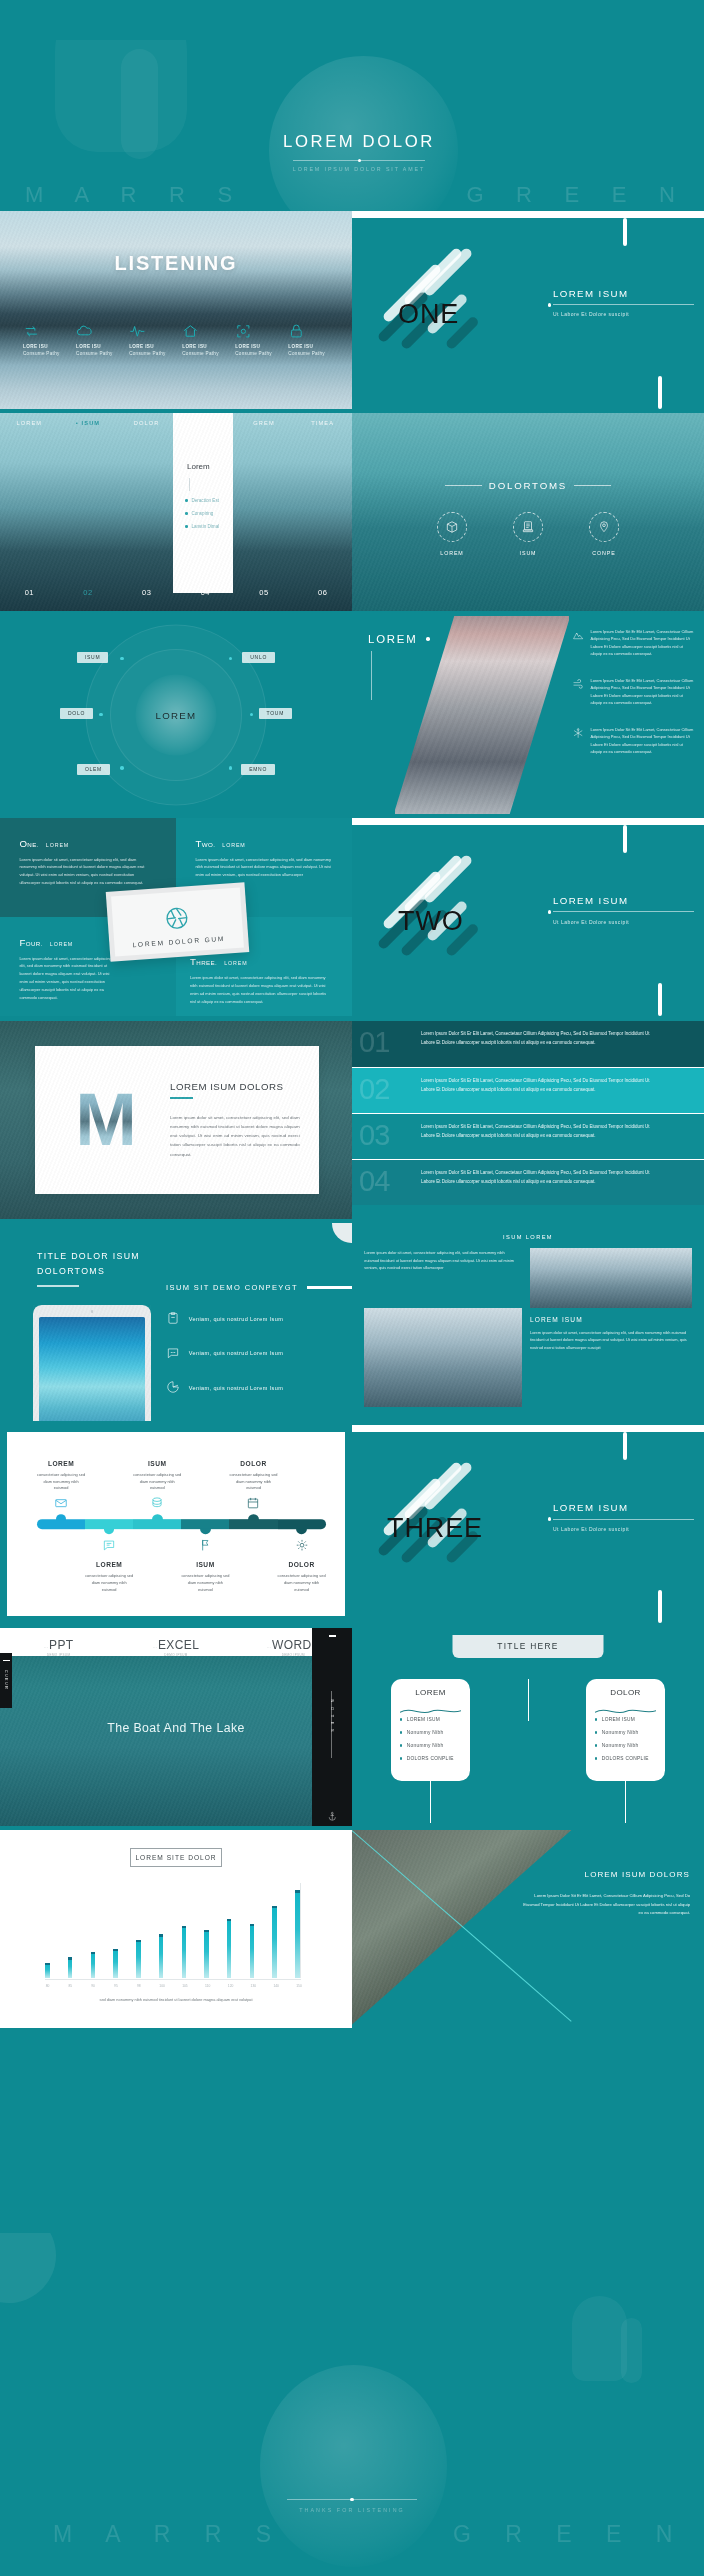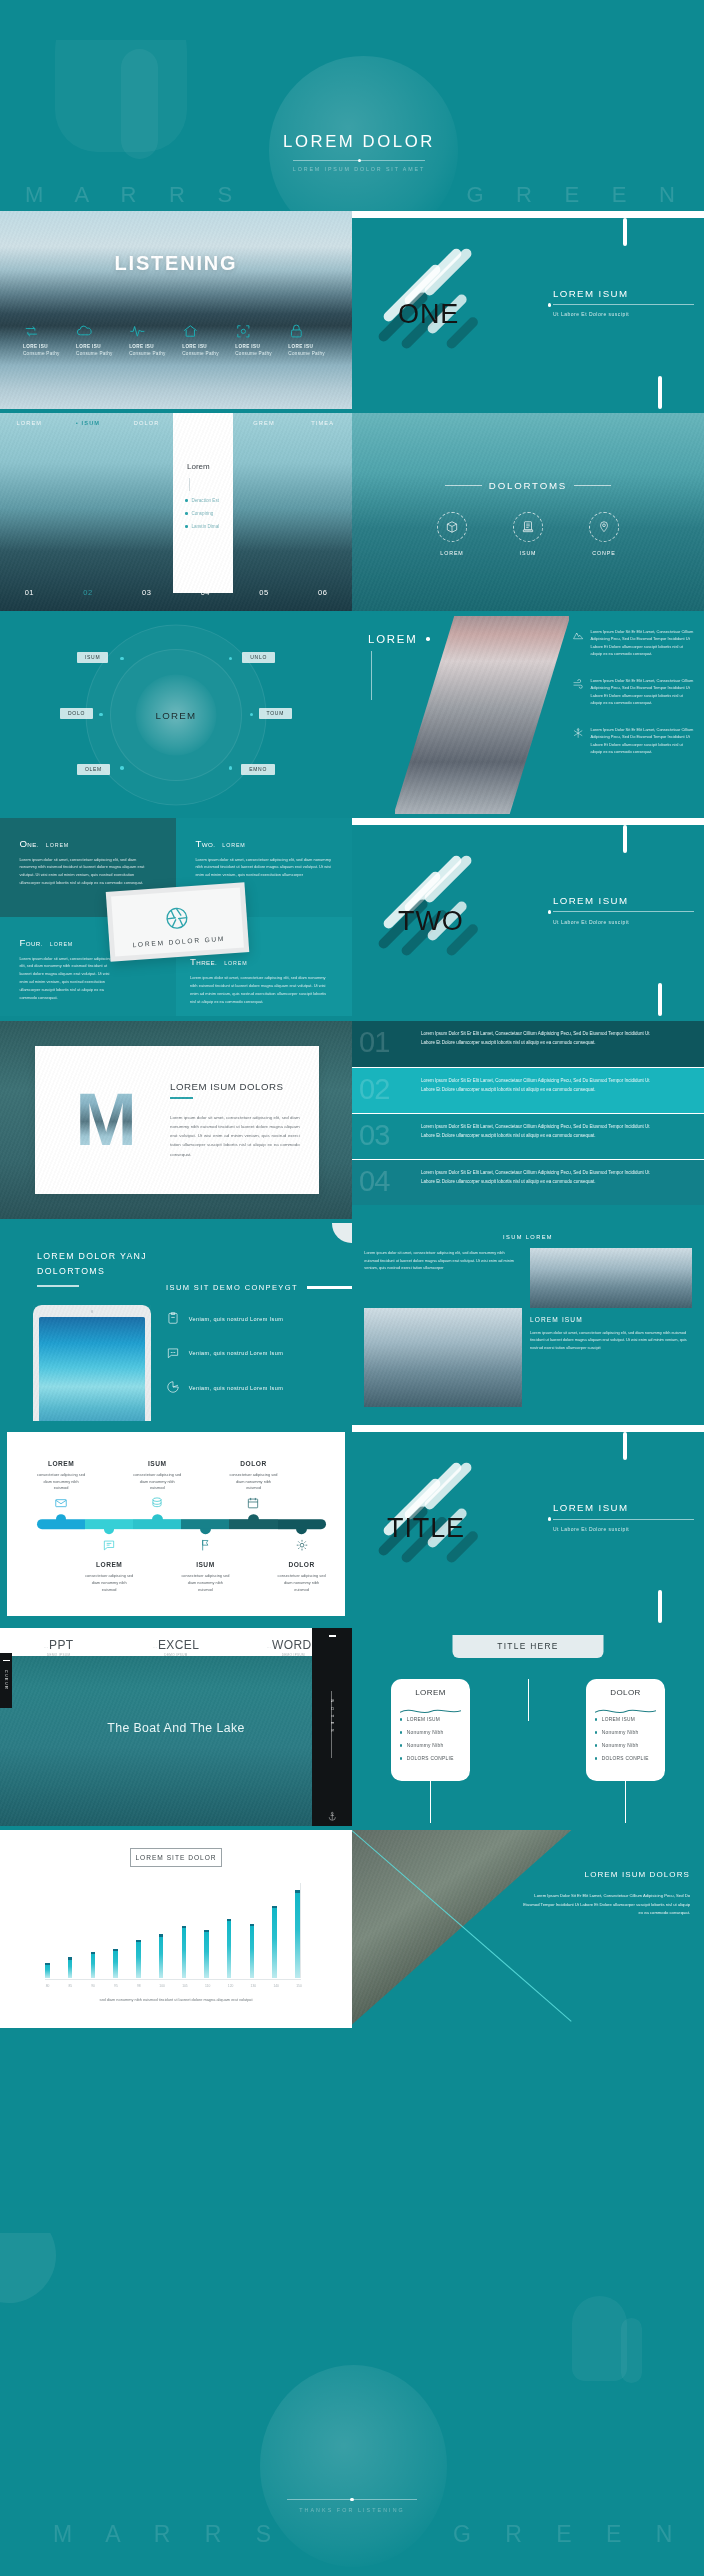--- a/index.html
+++ b/index.html
@@ -641,21 +641,21 @@
           <p>Lorem Ipsum Dolor Sit Er Elit Lamet, Consectetaur Cillium  Adipisicing Pecu, Sed Do Eiusmod Tempor Incididunt Ut Labore Et Dolore ullamcorper suscipit  lobortis nisl ut aliquip ex ea commodo consequat.</p>
         </div>
       </div>
     </div>
     <div class="gapline"></div>
 
     <div class="row">
       <div class="sl">
         <div class="tb-corner"></div>
         <div class="tb-title">
-          <h3><span>LOREM  DOLOR  YANJ</span><br><span>DOLORTOMS</span></h3>
+          <h3><span>TITLE  DOLOR  ISUM</span><br><span>DOLORTOMS</span></h3>
           <div class="u"></div>
         </div>
         <div class="tablet">
           <div class="cam"></div>
           <div class="scr ph-sea photo-noise"></div>
         </div>
         <div class="tb-r">
           <h4>
               <span>ISUM  SIT DEMO  CONPEYGT</span>
               <i></i>
@@ -797,21 +797,21 @@
         <div class="tick" style="right:42px;bottom:0;height:33px"></div>
         <div class="stripes">
           <span class="stripe" style="left:7px;top:65px;width:76px;background:rgba(255,255,255,.85)"></span>
           <span class="stripe" style="left:28px;top:49px;width:76px;background:rgba(255,255,255,.85)"></span>
           <span class="stripe" style="left:48px;top:39px;width:62px;background:rgba(255,255,255,.8)"></span>
           <span class="stripe" style="left:1.8px;top:85px;width:65px;background:rgba(10,70,75,.55)"></span>
           <span class="stripe" style="left:25px;top:92px;width:60px;background:rgba(10,70,75,.5)"></span>
           <span class="stripe" style="left:51px;top:77px;width:51px;background:rgba(255,255,255,.75)"></span>
           <span class="stripe" style="left:70px;top:92px;width:40px;background:rgba(10,70,75,.45)"></span>
         </div>
-        <div class="sect-num" style="left:35px">TITLE</div>
+        <div class="sect-num" style="left:35px">THREE</div>
         <div class="sect-right">
           <h3>LOREM  ISUM</h3>
           <div class="sect-line"></div>
           <p>Ut Labore Et Dolore suscipit</p>
         </div>
       </div>
     </div>
     <div class="gapline"></div>
 
     <div class="row">

